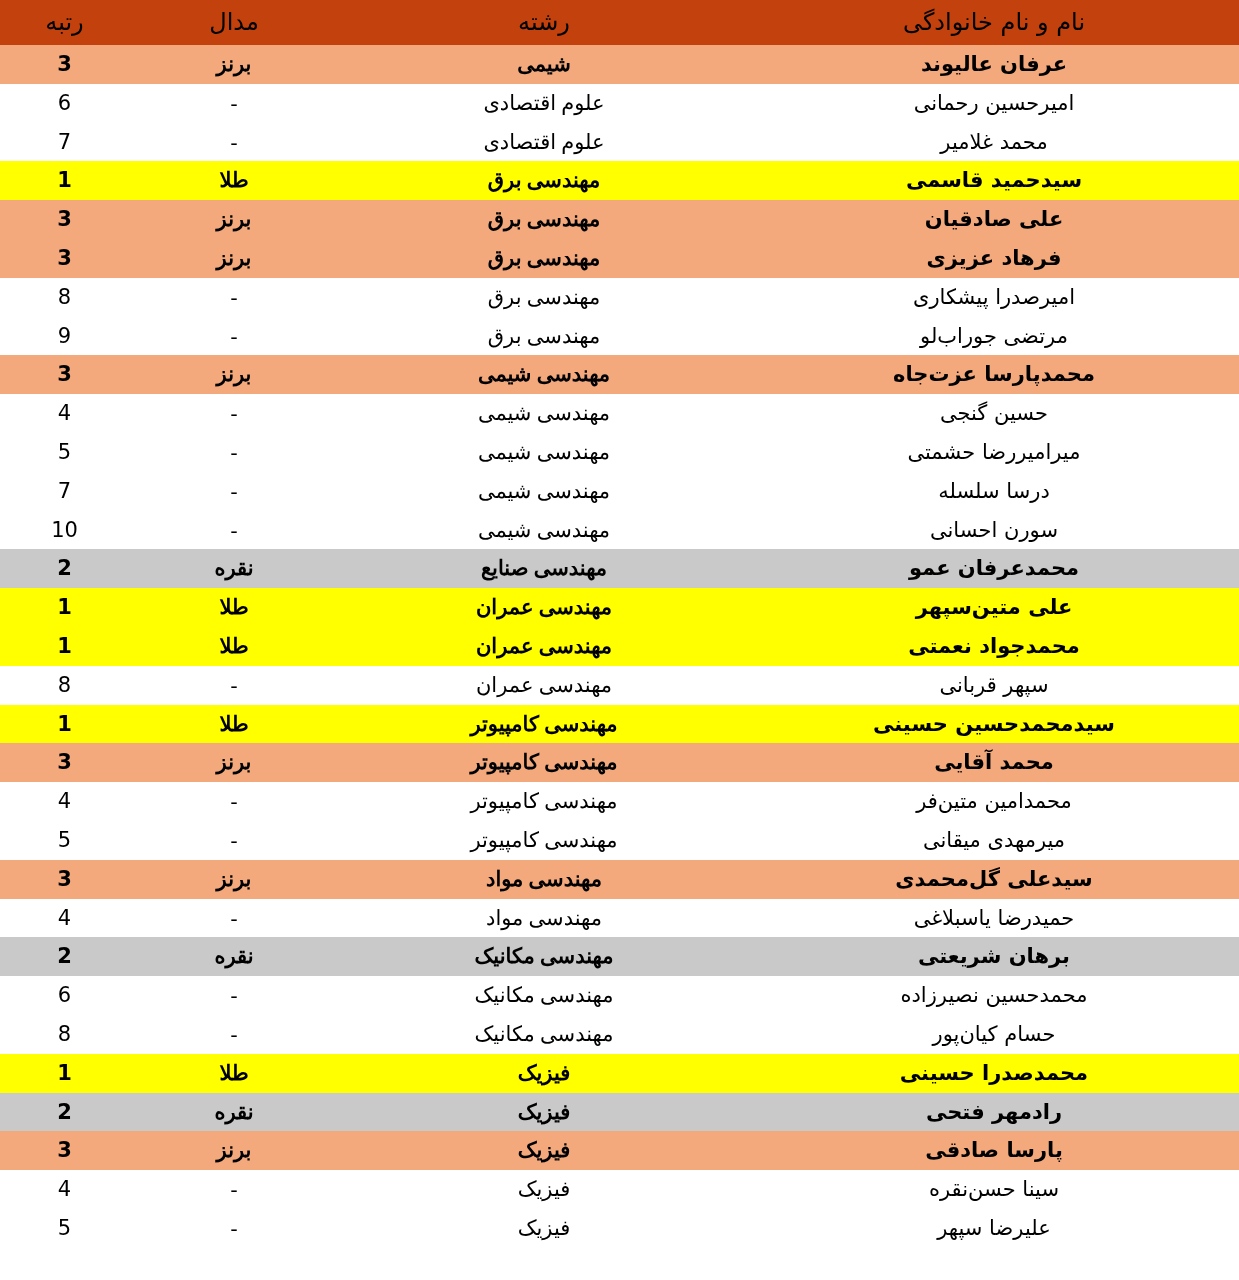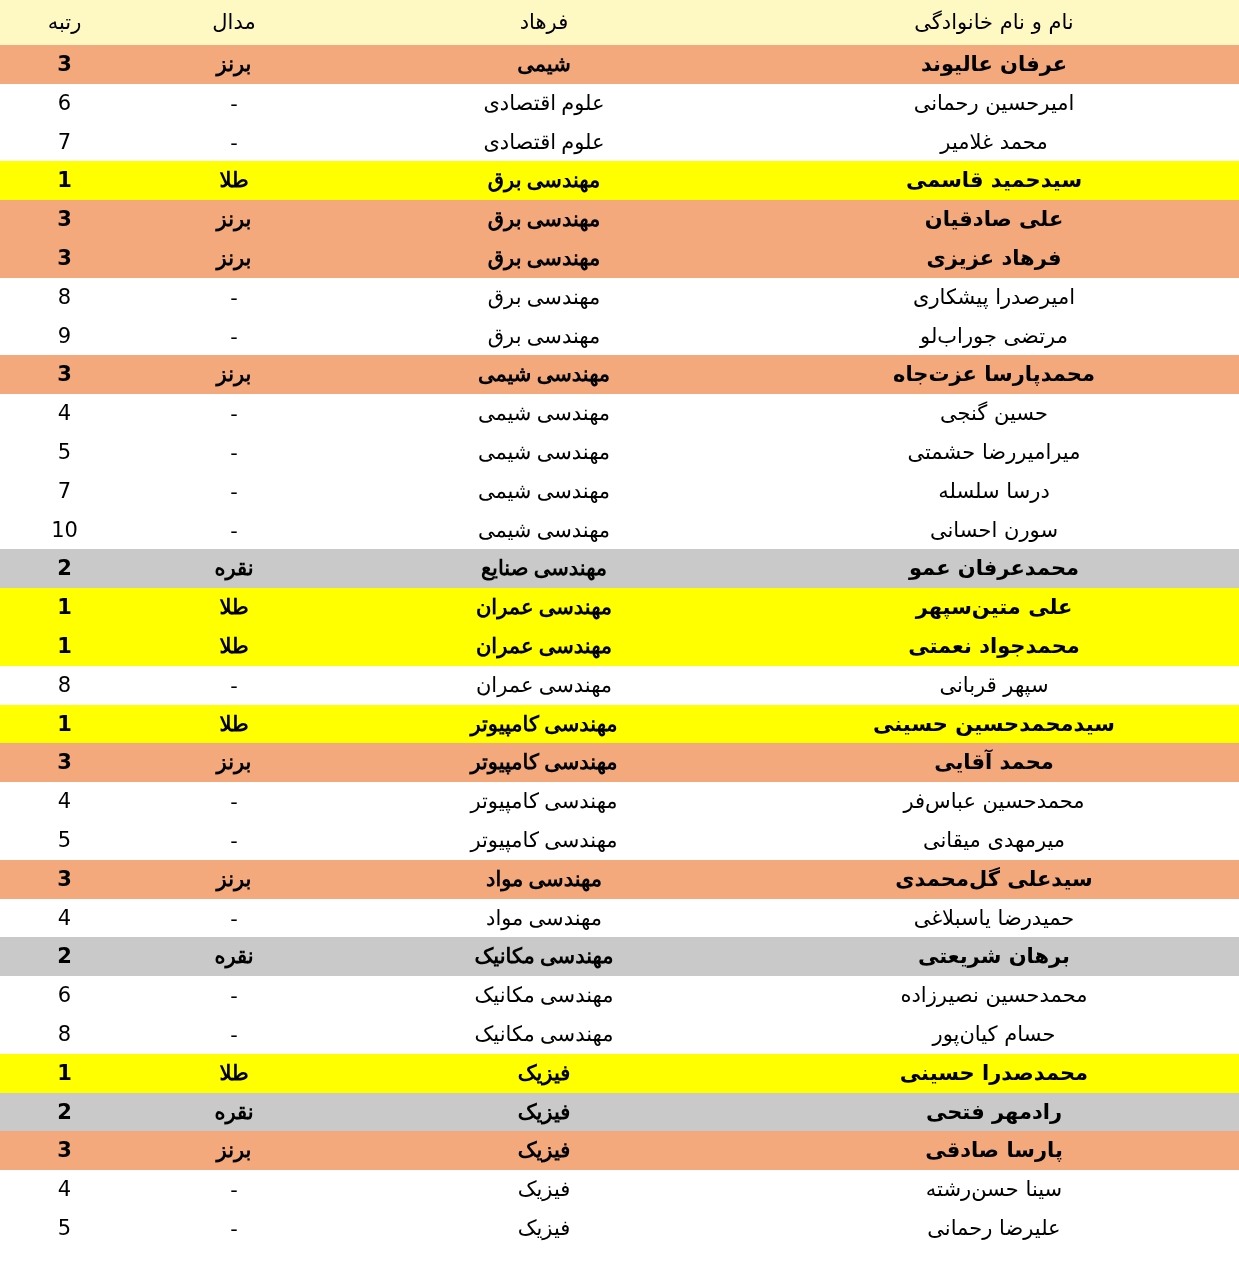--- a/index.html
+++ b/index.html
@@ -32,24 +32,24 @@
     vertical-align: middle;
     padding: 0;
     height: 38.8px;
     line-height: 38.8px;
     font-size: 21px;
     white-space: nowrap;
     overflow: hidden;
   }
   table.results thead th {
     font-weight: normal;
-    font-size: 21px;
+    font-size: 24px;
     height: 45px;
     line-height: 45px;
-    background: #fef9c3;
+    background: #c2410c;
   }
   tr.row-gold    td { background: #ffff00; font-weight: bold; }
   tr.row-silver  td { background: #c9c9c9; font-weight: bold; }
   tr.row-bronze  td { background: #f4a97d; font-weight: bold; }
   tr.row-plain   td { background: #ffffff; font-weight: normal; }
 
   td.rank  { font-size: 22px; }
   td.medal { font-size: 21px; font-family: Liberation Serif, serif; }
   td.field { font-size: 21px; font-family: Liberation Serif, serif; }
   td.name  { font-size: 21px; }
@@ -60,21 +60,21 @@
 <table class="results">
   <colgroup>
     <col class="c-name">
     <col class="c-field">
     <col class="c-medal">
     <col class="c-rank">
   </colgroup>
   <thead>
     <tr>
       <th>نام و نام خانوادگی</th>
-      <th>فرهاد</th>
+      <th>رشته</th>
       <th>مدال</th>
       <th>رتبه</th>
     </tr>
   </thead>
   <tbody id="results-body">
       <tr class="row-bronze">
         <td class="name">عرفان عالیوند</td>
         <td class="field">شیمی</td>
         <td class="medal">برنز</td>
         <td class="rank">3</td>
@@ -181,21 +181,21 @@
         <td class="medal">طلا</td>
         <td class="rank">1</td>
       </tr>
       <tr class="row-bronze">
         <td class="name">محمد آقایی</td>
         <td class="field">مهندسی کامپیوتر</td>
         <td class="medal">برنز</td>
         <td class="rank">3</td>
       </tr>
       <tr class="row-plain">
-        <td class="name">محمدحسین عباس‌فر</td>
+        <td class="name">محمدامین متین‌فر</td>
         <td class="field">مهندسی کامپیوتر</td>
         <td class="medal">-</td>
         <td class="rank">4</td>
       </tr>
       <tr class="row-plain">
         <td class="name">میرمهدی میقانی</td>
         <td class="field">مهندسی کامپیوتر</td>
         <td class="medal">-</td>
         <td class="rank">5</td>
       </tr>
@@ -241,25 +241,25 @@
         <td class="medal">نقره</td>
         <td class="rank">2</td>
       </tr>
       <tr class="row-bronze">
         <td class="name">پارسا صادقی</td>
         <td class="field">فیزیک</td>
         <td class="medal">برنز</td>
         <td class="rank">3</td>
       </tr>
       <tr class="row-plain">
-        <td class="name">سینا حسن‌رشته</td>
-        <td class="field">فیزیک</td>
-        <td class="medal">-</td>
-        <td class="rank">4</td>
-      </tr>
-      <tr class="row-plain">
-        <td class="name">علیرضا رحمانی</td>
+        <td class="name">سینا حسن‌نقره</td>
+        <td class="field">فیزیک</td>
+        <td class="medal">-</td>
+        <td class="rank">4</td>
+      </tr>
+      <tr class="row-plain">
+        <td class="name">علیرضا سپهر</td>
         <td class="field">فیزیک</td>
         <td class="medal">-</td>
         <td class="rank">5</td>
       </tr>
     </tbody>
 </table>
 
 </body></html>

